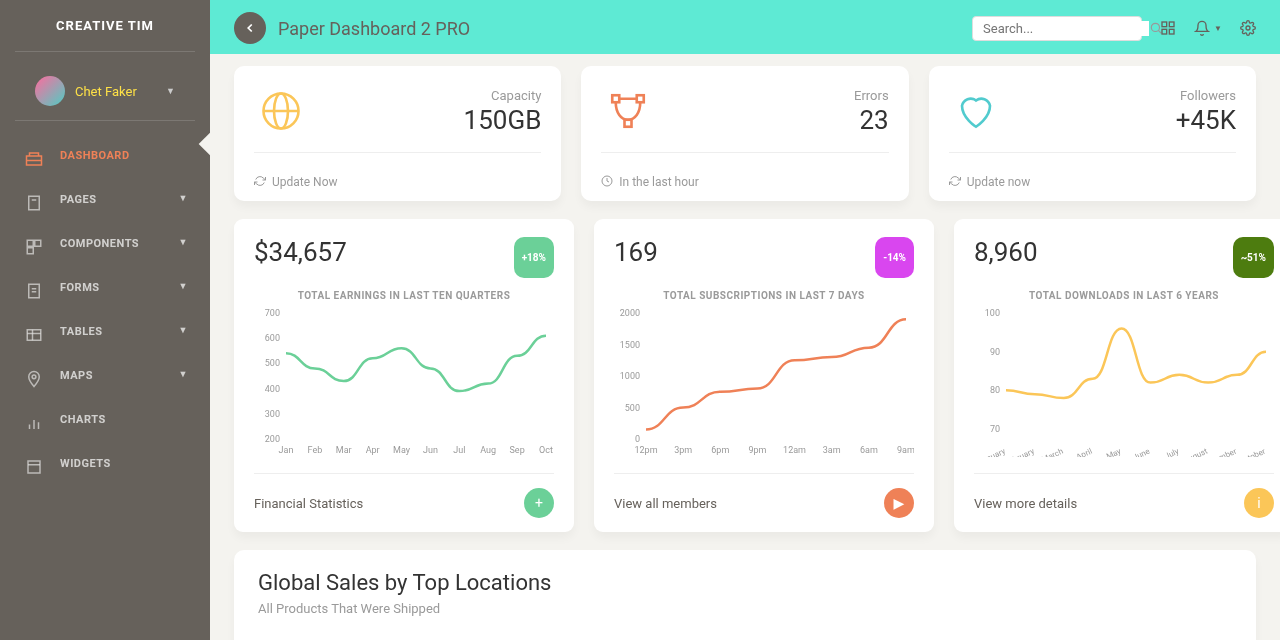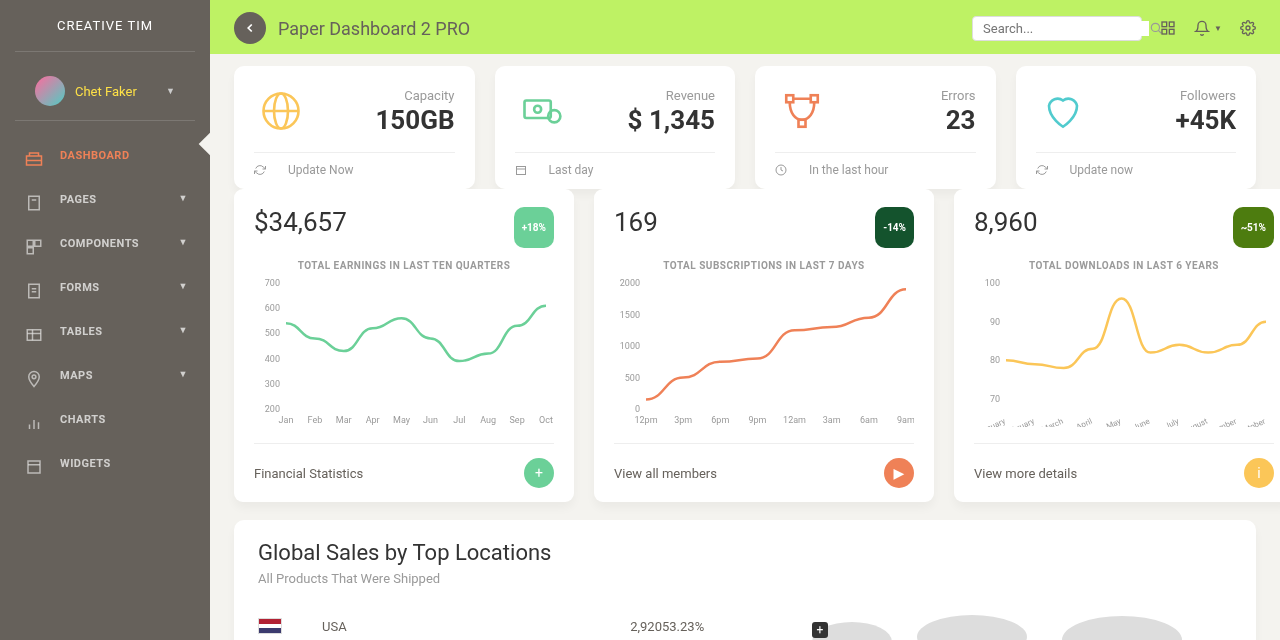--- a/index.html
+++ b/index.html
@@ -1,54 +1,54 @@
 <!DOCTYPE html>
 <html><head>
 <meta charset="utf-8">
 <style>
 *{box-sizing:border-box;margin:0;padding:0;font-family:-apple-system,BlinkMacSystemFont,"Segoe UI",Roboto,sans-serif}
 body{background:#f4f3ef;color:#66615b;width:1280px;height:640px;overflow:hidden}
 .sidebar{position:fixed;left:0;top:0;width:210px;height:100%;background:#66615b;color:#fff;z-index:10}
-.sidebar .brand{text-align:center;padding:18px 0;font-size:13px;font-weight:400;letter-spacing:1px;border-bottom:1px solid rgba(255,255,255,.15);margin:0 15px}
+.sidebar .brand{text-align:center;padding:18px 0;font-size:13px;font-weight:700;letter-spacing:1px;border-bottom:1px solid rgba(255,255,255,.15);margin:0 15px}
 .sidebar .user{display:flex;align-items:center;padding:14px 20px;margin:10px 15px 6px;border-bottom:1px solid rgba(255,255,255,.15)}
 .sidebar .user .avatar{width:30px;height:30px;border-radius:50%;background:linear-gradient(135deg,#ff6b9d,#4ecdc4);margin-right:10px}
 .sidebar .user .uname{flex:1;font-size:13px;color:#fde047}
 .sidebar .user .caret{font-size:9px;color:#ccc}
 .nav{list-style:none;padding:10px 0}
 .nav li{display:flex;padding:12px 22px;cursor:pointer;font-size:11px;font-weight:700;letter-spacing:.5px;color:rgba(255,255,255,.7)}
 .nav li.active{color:#ef8157}
 .nav li .nicon{width:24px;height:20px;margin-right:14px;display:flex;align-items:center;justify-content:center;opacity:.8}
 .nav li.active .nicon{opacity:1}
 .nav li .nlabel{flex:1}
 .nav li .caret{font-size:9px}
 .pointer{position:absolute;right:-8px;top:136px;width:16px;height:16px;background:#f4f3ef;transform:rotate(45deg)}
 .main{margin-left:210px;height:100%;overflow-y:auto}
-.topbar{display:flex;align-items:center;padding:12px 24px 10px;background:#bef264}
+.topbar{display:flex;align-items:center;padding:12px 24px 10px;background:#5eead4}
 .back{width:32px;height:32px;border-radius:50%;background:#66615b;color:#fff;display:flex;align-items:center;justify-content:center;margin-right:12px;cursor:pointer;font-size:16px}
 .page-title{font-size:18px;color:#66615b;flex:1}
 .search{display:flex;align-items:center;background:#fff;border:1px solid #ddd;border-radius:4px;padding:4px 10px;width:170px}
 .search input{border:none;outline:none;font-size:13px;flex:1;color:#888}
 .topicons{display:flex;align-items:center;gap:18px;margin-left:18px;color:#66615b}
 .topicons span{cursor:pointer}
 .content{padding:12px 24px}
-.stats-row{display:flex;gap:20px;}
+.stats-row{display:flex;gap:20px;margin-bottom:18px}
 .stat-card{flex:1;background:#fff;border-radius:10px;box-shadow:0 6px 10px rgba(0,0,0,.04);padding:18px 20px 12px}
 .stat-top{display:flex;align-items:center}
 .stat-icon{width:54px;height:54px;display:flex;align-items:center;justify-content:center}
 .stat-text{flex:1;text-align:right}
 .stat-label{font-size:13px;color:#9a9a9a;margin-bottom:2px}
-.stat-value{font-size:26px;color:#333;font-weight:700}
-.stat-foot{border-top:1px solid #eee;margin-top:14px;padding-top:10px;font-size:12px;color:#9a9a9a;display:flex;align-items:center;gap:22px}
+.stat-value{font-size:26px;color:#333;font-weight:400}
+.stat-foot{border-top:1px solid #eee;margin-top:14px;padding-top:22px;font-size:12px;color:#9a9a9a;display:flex;gap:6px}
 .charts-row{display:flex;gap:20px;margin-bottom:18px}
 .chart-card{flex:1;background:#fff;border-radius:9px;box-shadow:0 6px 10px rgba(0,0,0,.04);padding:18px 20px 14px;display:flex;flex-direction:column}
 .chart-head{display:flex;align-items:flex-start;justify-content:space-between}
 .chart-value{font-size:26px;color:#333}
 .badge{font-size:10px;font-weight:700;color:#fff;padding:15px 8px;border-radius:10px}
 .badge.green{background:#6bd098}
-.badge.orange{background:#14532d}
+.badge.orange{background:#d946ef}
 .badge.yellow{background:#4d7c0f}
 .chart-title{text-align:center;font-size:10px;font-weight:700;letter-spacing:.5px;color:#9a9a9a;margin:12px 0 6px}
 .chart-body{flex:1}
 .chart-foot{border-top:1px solid #eee;margin-top:16px;padding-top:14px;font-size:13px;color:#66615b;display:flex;align-items:center;justify-content:space-between}
 .circle-btn{width:30px;height:30px;border-radius:50%;display:flex;align-items:center;justify-content:center;color:#fff;cursor:pointer;font-size:14px}
 .circle-btn.green{background:#6bd098}
 .circle-btn.orange{background:#ef8157}
 .circle-btn.yellow{background:#fbc658}
 .global-card{background:#fff;border-radius:10px;box-shadow:0 6px 10px rgba(0,0,0,.04);padding:20px 24px}
 .global-title{font-size:22px;color:#333;margin-bottom:6px}
@@ -224,44 +224,20 @@
                 <path d="M23 4v6h-6M1 20v-6h6"></path>
                 <path d="M3.5 9a9 9 0 0 1 15-3L23 10M1 14l4.5 4a9 9 0 0 0 15-3"></path>
               </svg>
             </span>
             <span>Update Now</span>
           </div>
         </div>
         <div class="stat-card">
           <div class="stat-top">
             <div class="stat-icon">
-              <svg width="42" height="42" viewBox="0 0 24 24" fill="none" stroke="#6bd098" stroke-width="1.5">
-                <rect x="2" y="6" width="15" height="10" rx="1"></rect>
-                <circle cx="9.5" cy="11" r="2"></circle>
-                <circle cx="19" cy="15" r="3.5"></circle>
-              </svg>
-            </div>
-            <div class="stat-text">
-              <div class="stat-label">Revenue</div>
-              <div class="stat-value">$ 1,345</div>
-            </div>
-          </div>
-          <div class="stat-foot">
-            <span>
-              <svg width="12" height="12" viewBox="0 0 24 24" fill="none" stroke="#9a9a9a" stroke-width="2">
-                <rect x="3" y="5" width="18" height="16"></rect>
-                <line x1="3" y1="10" x2="21" y2="10"></line>
-              </svg>
-            </span>
-            <span>Last day</span>
-          </div>
-        </div>
-        <div class="stat-card">
-          <div class="stat-top">
-            <div class="stat-icon">
               <svg width="42" height="42" viewBox="0 0 24 24" fill="none" stroke="#ef8157" stroke-width="1.5">
                 <rect x="3" y="3" width="4" height="4"></rect>
                 <rect x="17" y="3" width="4" height="4"></rect>
                 <rect x="10" y="17" width="4" height="4"></rect>
                 <path d="M7 5h10M5 7c0 6 3 10 7 10M19 7c0 6-3 10-7 10"></path>
               </svg>
             </div>
             <div class="stat-text">
               <div class="stat-label">Errors</div>
               <div class="stat-value">23</div>

